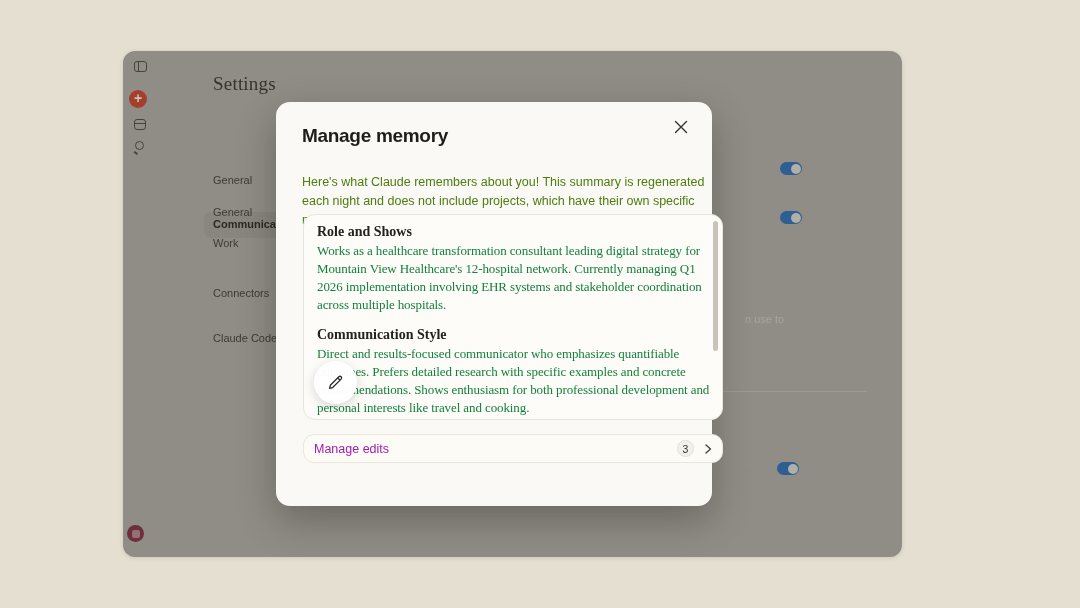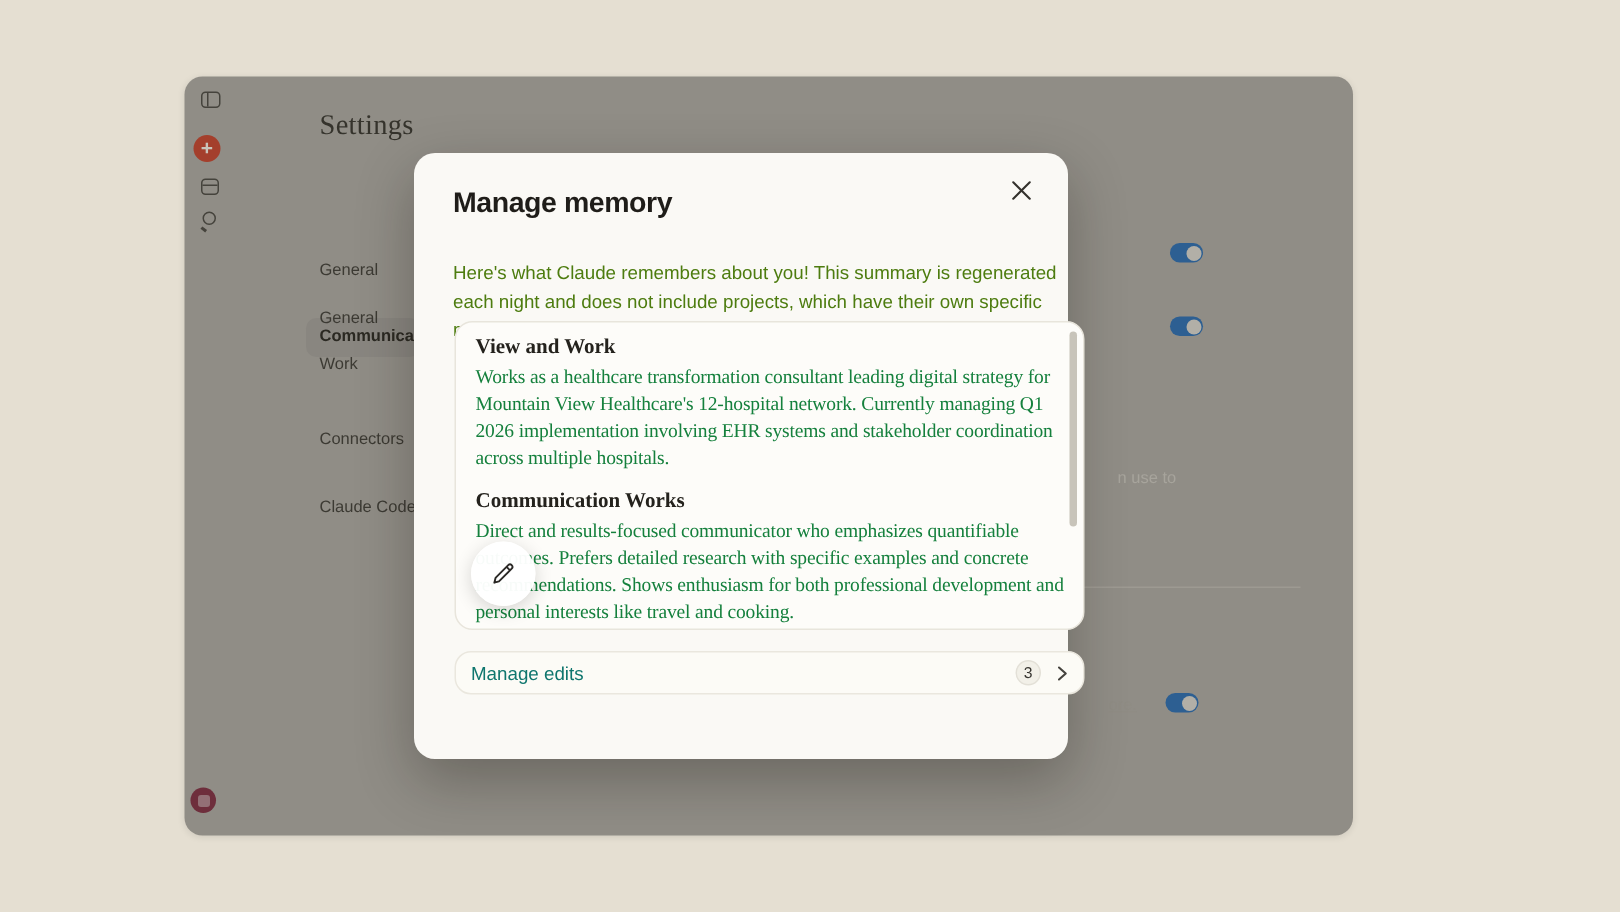--- a/index.html
+++ b/index.html
@@ -59,21 +59,21 @@
   .scroll-thumb { position:absolute; right:4px; top:6px; width:5px; height:130px; border-radius:3px;
     background:#c8c4ba; cursor:pointer; }
 
   .pencil-fab { position:absolute; left:38px; top:259px; width:43px; height:43px; border-radius:50%;
     background:rgba(255,255,255,.97); box-shadow:0 3px 12px rgba(0,0,0,.16); cursor:pointer;
     display:flex; align-items:center; justify-content:center; }
 
   .edits-row { position:absolute; left:27px; top:332px; width:420px; height:29px; border-radius:11px;
     background:#fcfbf6; border:1px solid #eae7de; display:flex; align-items:center;
     padding:0 8px 0 10px; cursor:pointer; }
-  .edits-label { flex:1; font-size:12.5px; color:#0f766e; }
+  .edits-label { flex:1; font-size:12.5px; color:#a21caf; }
   .edits-badge { width:17px; height:17px; border-radius:50%; background:#f2f0e8; border:1px solid #e3e0d7;
     font-size:10.5px; color:#36342f; display:flex; align-items:center; justify-content:center; margin-right:8px; }
   .edits-chevron { width:12px; height:12px; display:flex; align-items:center; }
 </style>
 </head>
 <body>
 
 <div class="window">
 
   <div class="icon-btn sb-toggle"></div>
@@ -107,25 +107,25 @@
     <svg width="18" height="18" viewBox="0 0 18 18">
       <path d="M3.5 3.5 L14.5 14.5 M14.5 3.5 L3.5 14.5" stroke="#33312c" stroke-width="1.4" stroke-linecap="round"></path>
     </svg>
   </div>
   <div class="m-title">Manage memory</div>
   <div class="m-desc">Here's what Claude remembers about you! This summary is regenerated each night and does not include projects, which have their own specific memory.</div>
 
   <div class="mem-card">
     <div class="mem-inner">
       <div class="sec">
-        <div class="sec-head">View and Work</div>
+        <div class="sec-head">Role and Shows</div>
         <div class="sec-body">Works as a healthcare transformation consultant leading digital strategy for Mountain View Healthcare's 12-hospital network. Currently managing Q1 2026 implementation involving EHR systems and stakeholder coordination across multiple hospitals.</div>
       </div>
       <div class="sec">
-        <div class="sec-head">Communication Works</div>
+        <div class="sec-head">Communication Style</div>
         <div class="sec-body">Direct and results-focused communicator who emphasizes quantifiable outcomes. Prefers detailed research with specific examples and concrete recommendations. Shows enthusiasm for both professional development and personal interests like travel and cooking.</div>
       </div>
     </div>
     <div class="scroll-thumb"></div>
   </div>
 
   <div class="pencil-fab">
     <svg width="19" height="19" viewBox="0 0 24 24">
       <path d="M4.5 19.5 L5.5 15.5 L16.2 4.8 a2.05 2.05 0 0 1 2.9 2.9 L8.4 18.4 L4.5 19.5 Z" fill="none" stroke="#2a2825" stroke-width="1.6" stroke-linejoin="round"></path>
       <path d="M14.8 6.2 L17.7 9.1" fill="none" stroke="#2a2825" stroke-width="1.6"></path>

